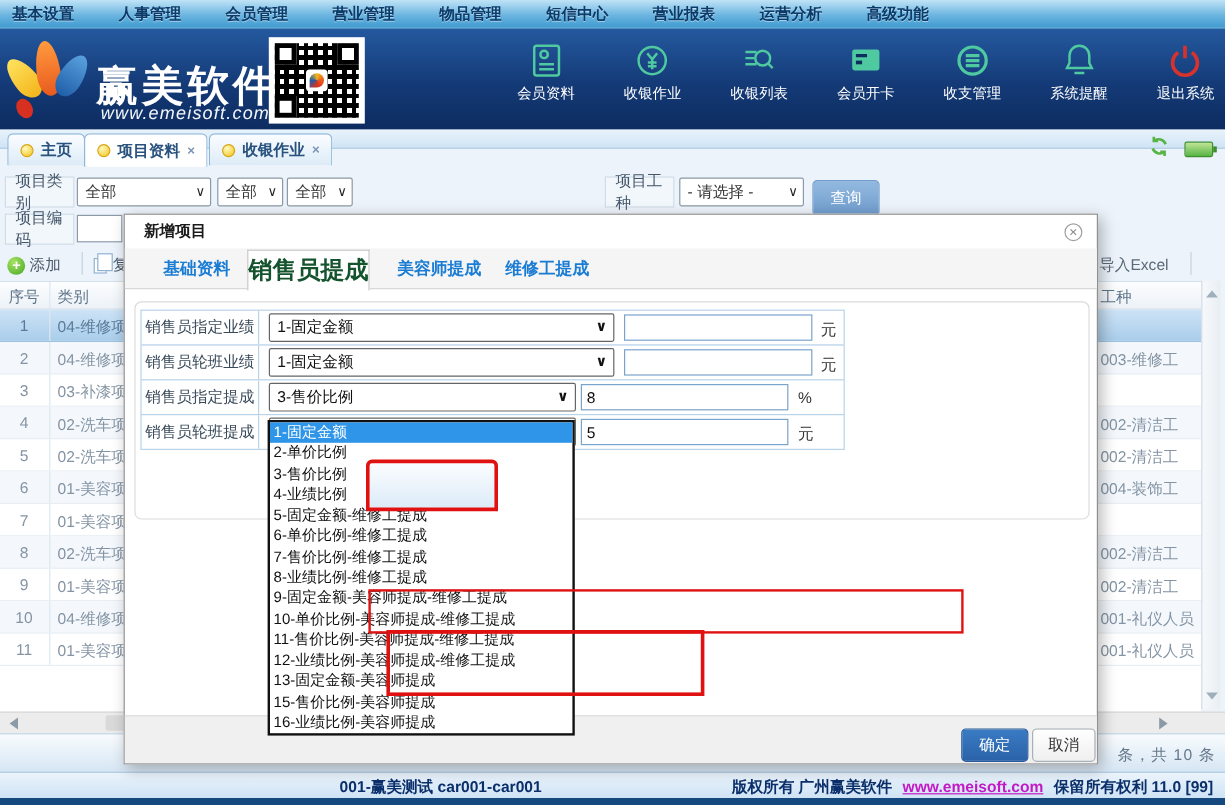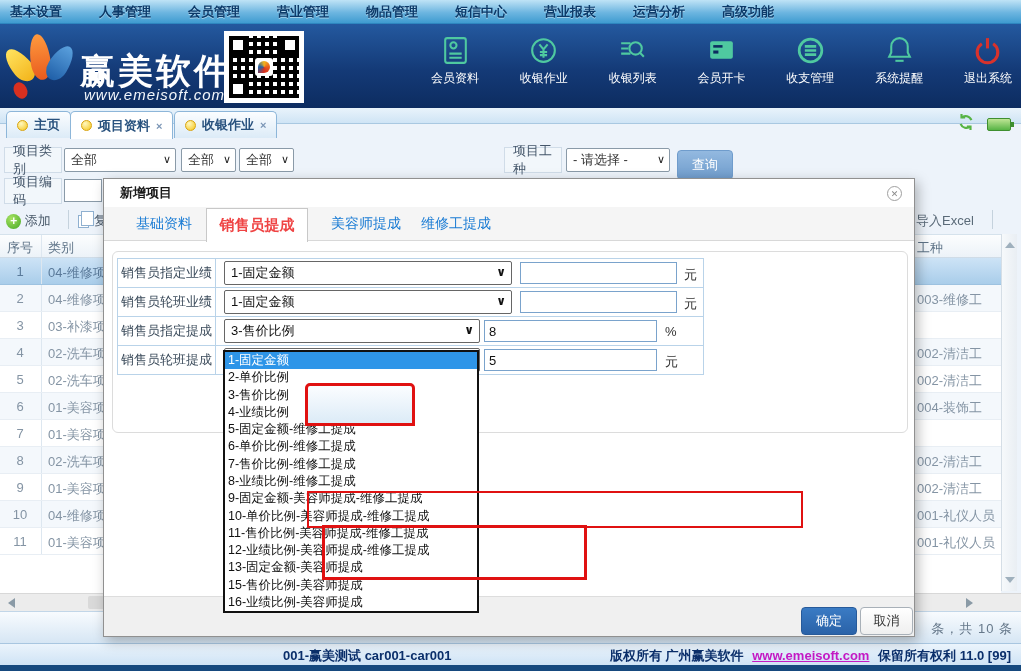--- a/index.html
+++ b/index.html
@@ -109,24 +109,24 @@
   .sb-copy .lnk{color:#c419c4;text-decoration:underline;margin:0 5px;cursor:pointer;}
   .bottomstrip{position:absolute;left:0;top:665px;width:1021px;height:6px;background:#16497e;}
 
   
   .modal{position:absolute;left:103px;top:178px;width:812px;height:459px;background:#fff;
     border:1px solid #909090;box-shadow:3px 4px 12px rgba(0,0,0,.28);z-index:10;}
   .m-title{height:28px;display:flex;align-items:center;padding-left:16px;font-size:13px;font-weight:bold;color:#1a1a1a;}
   .m-close{position:absolute;right:12px;top:7px;width:15px;height:15px;border:1px solid #a0a0a0;border-radius:50%;
     color:#8a8a8a;font-size:9px;line-height:14px;text-align:center;cursor:pointer;}
   .m-tabstrip{position:absolute;left:0;top:28px;width:100%;height:34px;background:#f5f5f5;border-bottom:1px solid #d8d8d8;}
-  .mtab{position:absolute;top:36px;font-size:14px;font-weight:normal;color:#1b7cd4;cursor:pointer;white-space:nowrap;text-align:center;}
+  .mtab{position:absolute;top:36px;font-size:14px;font-weight:bold;color:#1b7cd4;cursor:pointer;white-space:nowrap;text-align:center;}
   .mtab-active{position:absolute;left:102px;top:29px;width:102px;height:34px;background:#fff;
     border:1px solid #c8c8c8;border-bottom:none;display:flex;align-items:center;justify-content:center;
-    font-size:15px;font-weight:bold;color:#ef4444;cursor:pointer;}
+    font-size:20px;font-weight:bold;color:#14532d;cursor:pointer;}
   .m-panel{position:absolute;left:8px;top:72px;width:796px;height:182px;border:1px solid #dcdcdc;border-radius:6px;}
   .frow{position:absolute;left:13px;width:587px;height:30px;border:1px solid #b9d3e9;background:#fff;}
   .flabel{position:absolute;left:0;top:0;width:98px;height:100%;border-right:1px solid #b9d3e9;
     display:flex;align-items:center;justify-content:center;font-size:13px;color:#3a4a5a;}
   .fsel{position:absolute;left:106px;top:2px;height:24px;border:1px solid #666;border-radius:2px;background:#fff;
     font-size:13px;color:#111;display:flex;align-items:center;padding-left:6px;cursor:pointer;}
   .fsel::after{content:"∨";position:absolute;right:5px;top:3px;font-size:12px;color:#111;font-weight:bold;}
   .fsel.wide{width:288px;}
   .fsel.narrow{width:256px;}
   .finp{position:absolute;top:3px;height:22px;border:1px solid #7aa3cc;background:#fff;font-size:13px;color:#111;padding:0 4px;}

